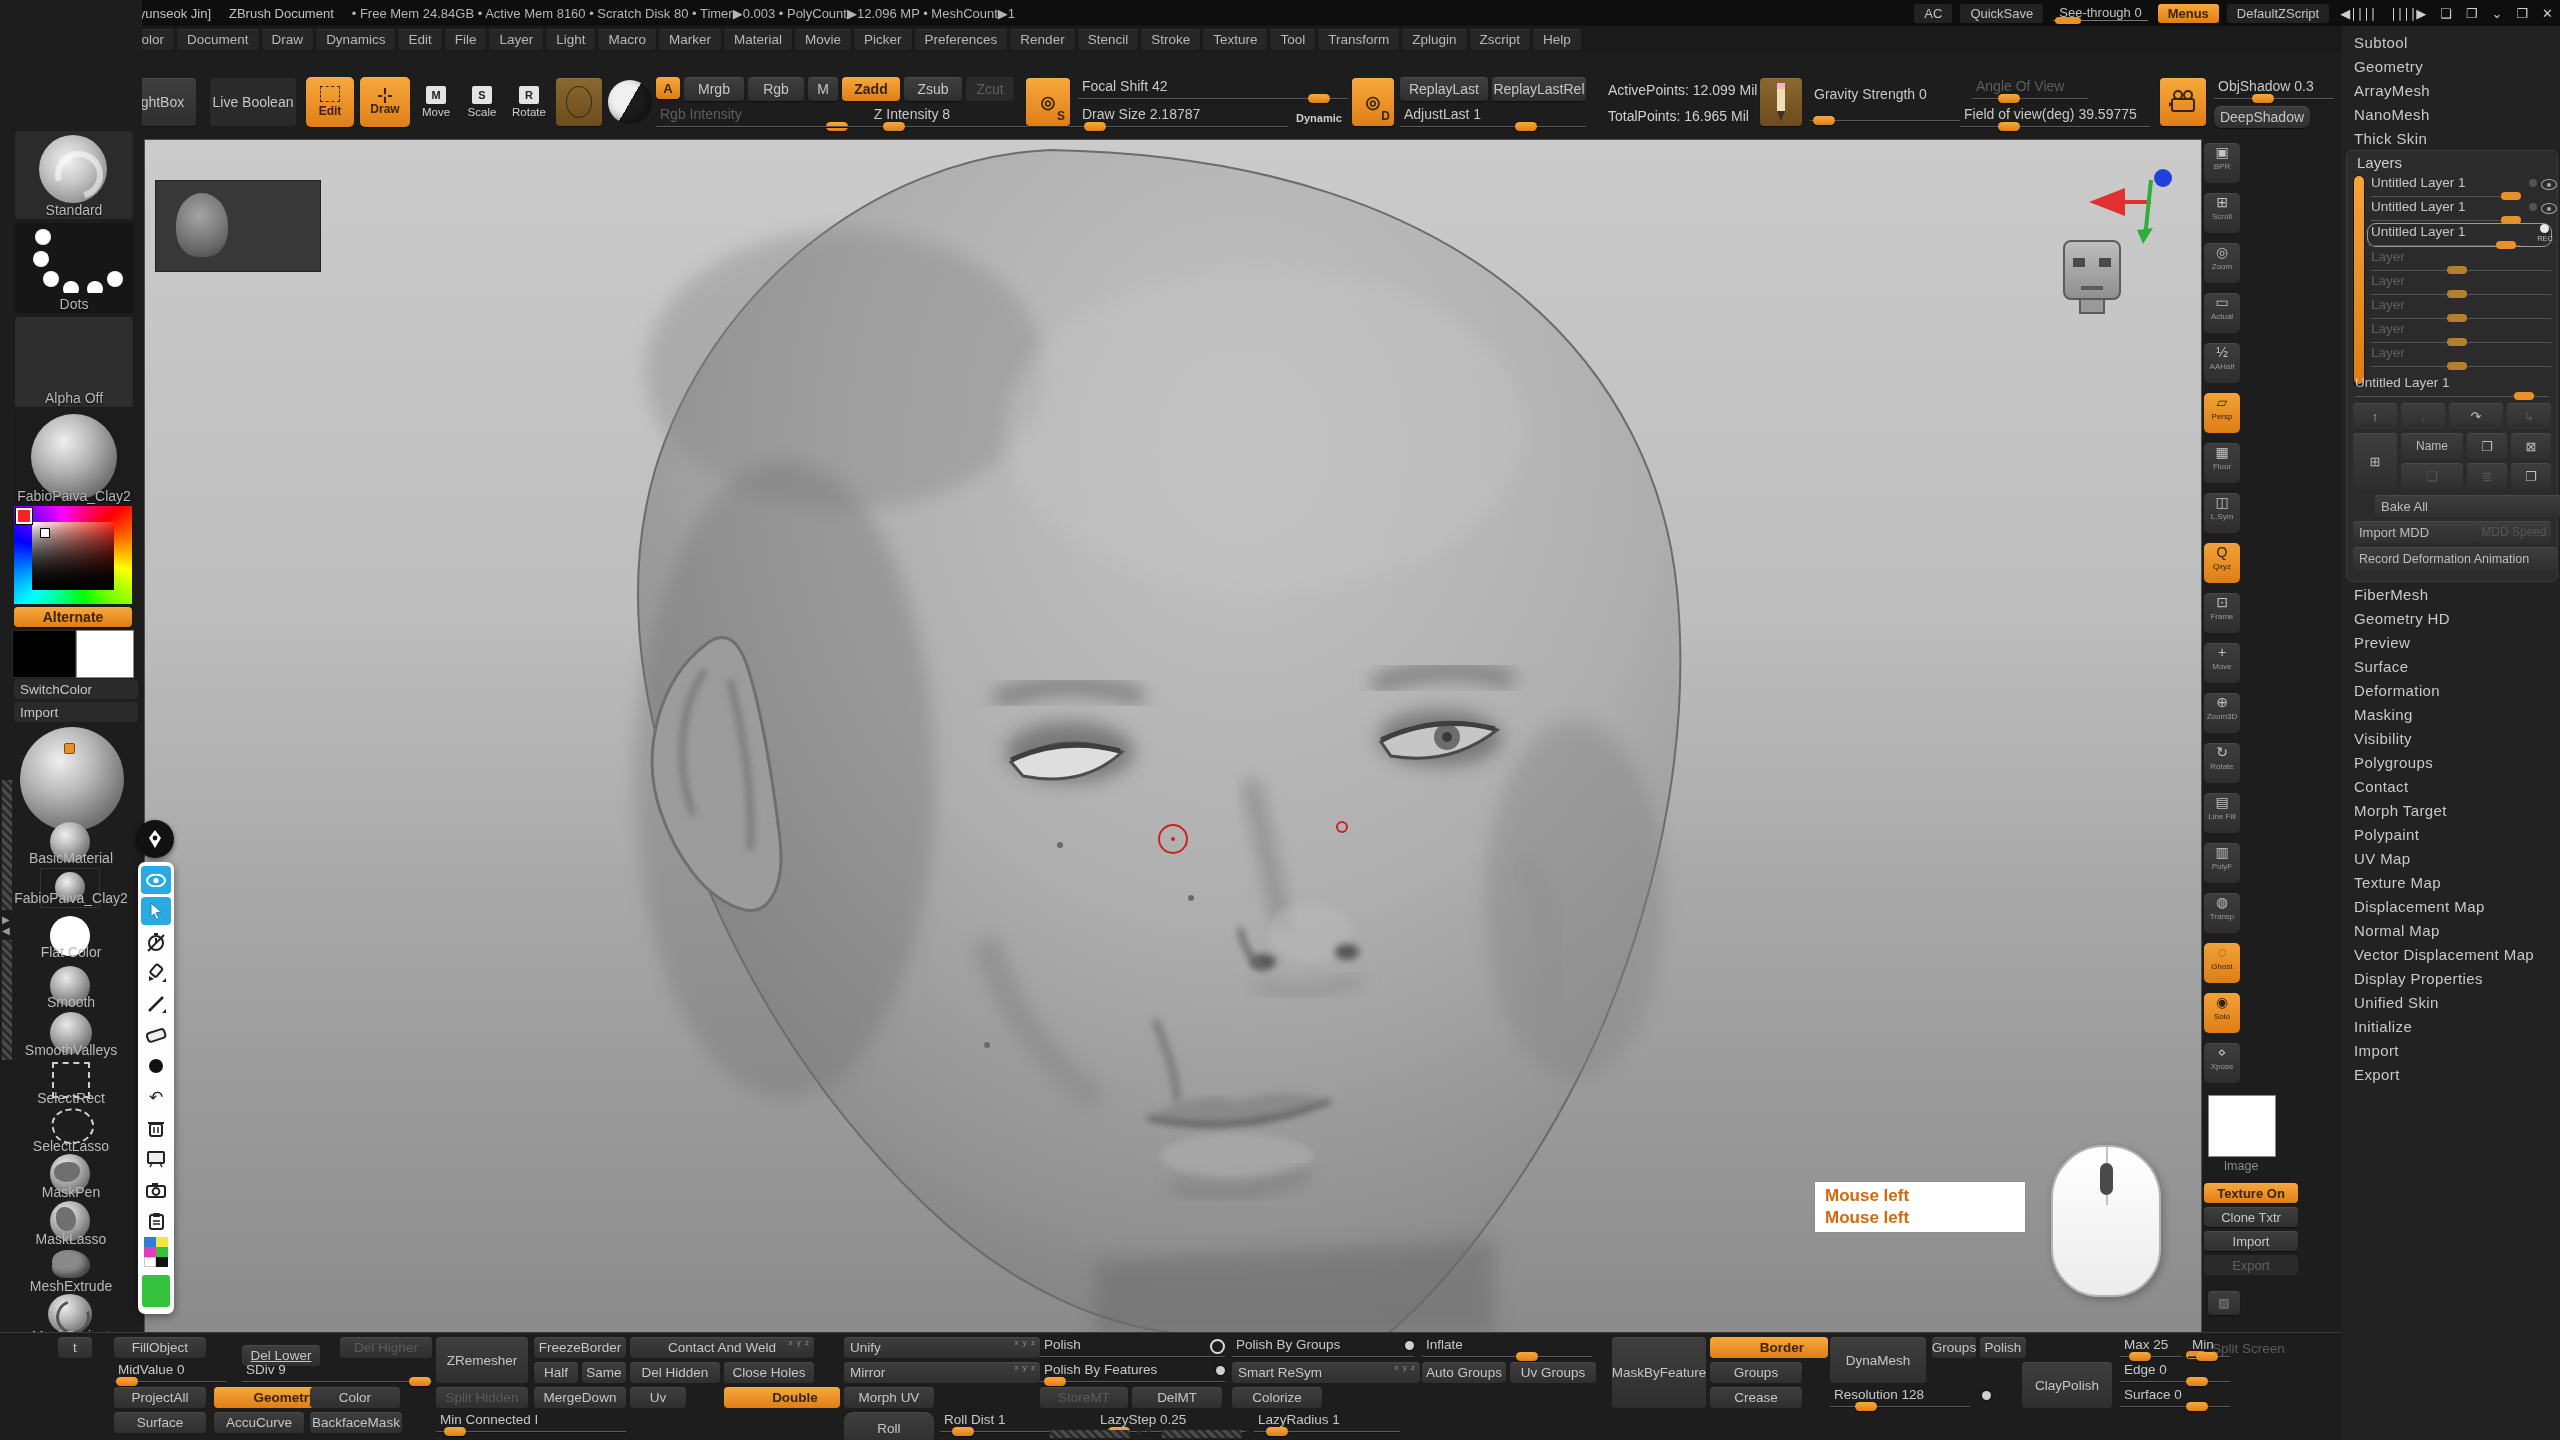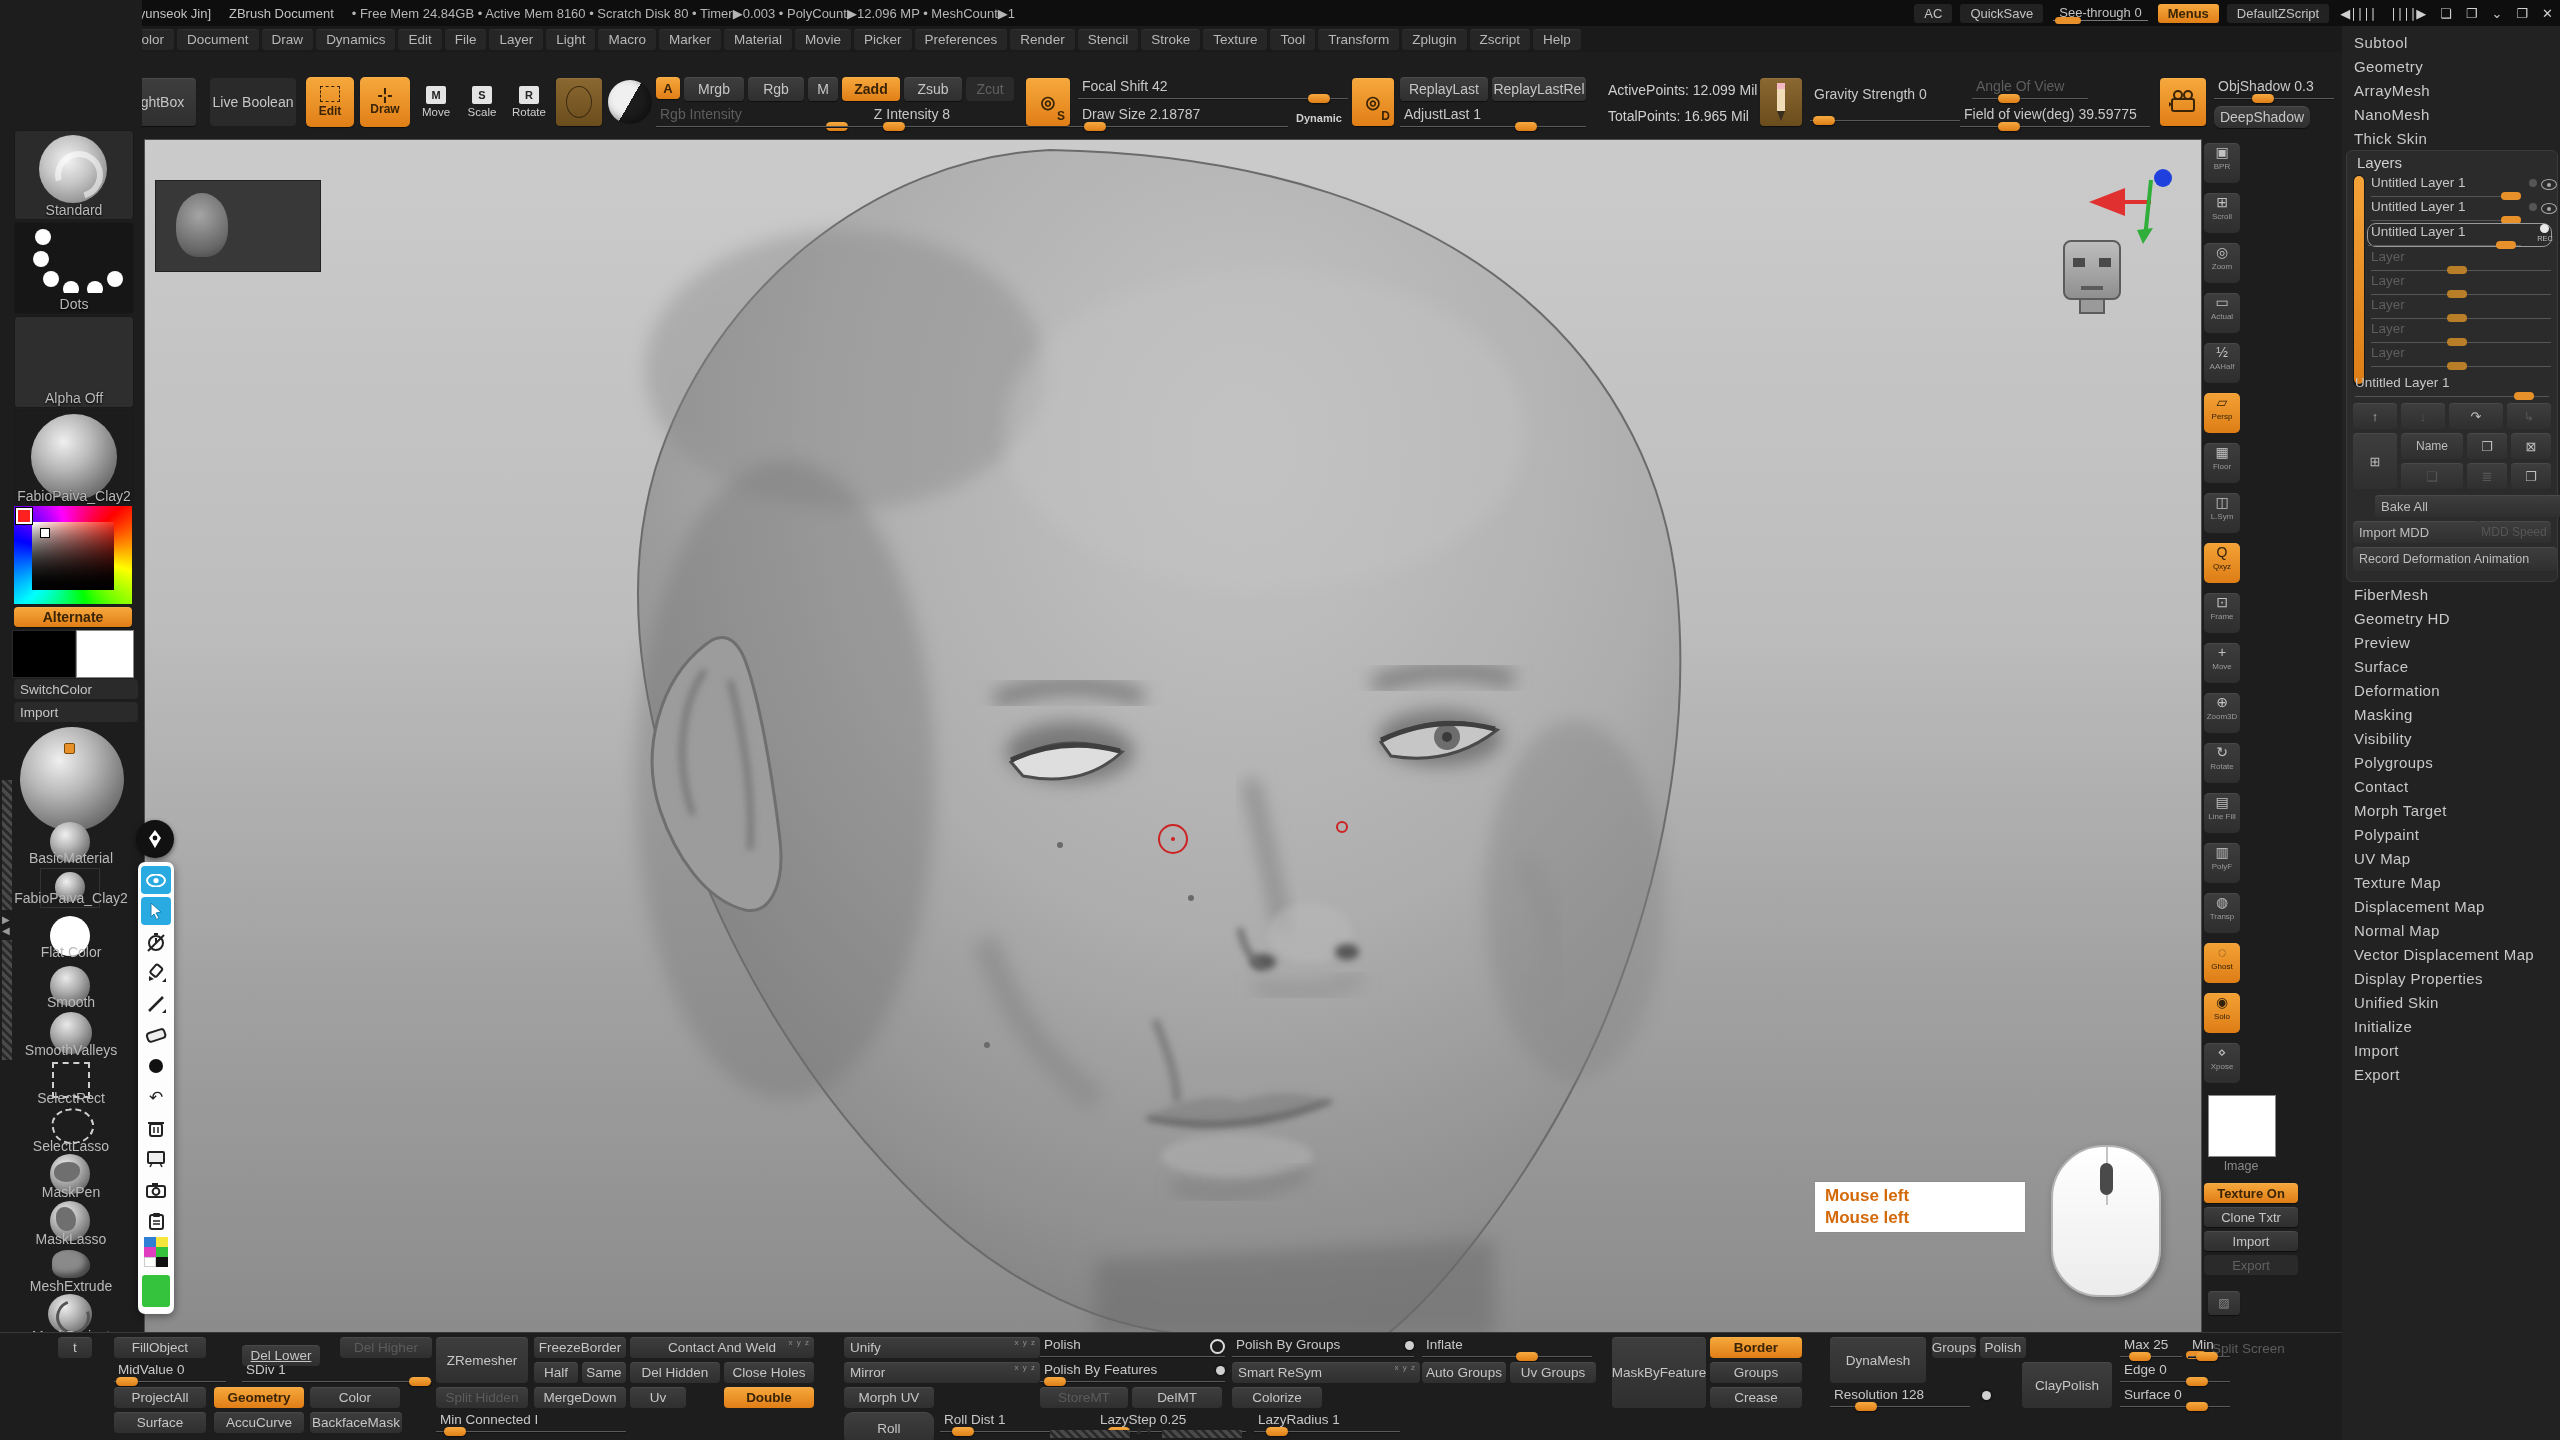--- a/index.html
+++ b/index.html
@@ -83,21 +83,21 @@
   .lrow.sel{border:1px solid #9a9a9a;border-radius:9px;padding-left:3px;margin-left:-4px;}
   .lgrid{position:absolute;background:linear-gradient(#3e3e3e,#2f2f2f);border-radius:4px;display:flex;align-items:center;
          justify-content:center;font-size:13px;color:#bdbdbd;box-shadow:inset 0 1px 0 rgba(255,255,255,.06);}
   .lgrid.dim{color:#565656;}
   .eye{display:inline-block;width:14px;height:9px;border:1.5px solid #a9a9a9;border-radius:50%;position:relative;}
   .eye::after{content:"";position:absolute;left:50%;top:50%;width:4px;height:4px;margin:-2px;border-radius:50%;background:#a9a9a9;}
   
   #bottomshelf{position:absolute;left:0;top:1332px;width:2342px;height:108px;background:#1d1d1d;border-top:1px solid #383838;}
   .b-btn{background:linear-gradient(#3e3e3e,#2f2f2f);border-radius:4px;display:flex;align-items:center;justify-content:center;
          font-size:13.5px;color:#c6c6c6;box-shadow:inset 0 1px 0 rgba(255,255,255,.06);white-space:nowrap;overflow:hidden;}
-  .b-btn.orange{background:linear-gradient(#f6a93d,#e07e16);color:#3a2405;font-weight:bold;}
+  .b-btn.orange{background:linear-gradient(#f6a93d,#e07e16);color:#3a2405;font-weight:bold;padding-left:26px;}
   .b-btn.dim{color:#5c5c5c;}
   .hatch{background:repeating-linear-gradient(45deg,#4a4a4a 0 3px,#2a2a2a 3px 6px);}
   
   #penlauncher{position:absolute;left:136px;top:820px;width:38px;height:38px;border-radius:50%;background:#111;
                display:flex;align-items:center;justify-content:center;z-index:30;box-shadow:0 2px 5px rgba(0,0,0,.5);}
   #pentoolbar{position:absolute;left:138px;top:862px;width:36px;height:452px;background:#fdfdfd;border-radius:7px;
               box-shadow:0 2px 8px rgba(0,0,0,.45);z-index:30;}
   .pt-item{position:absolute;left:3px;width:30px;height:28px;border-radius:4px;display:flex;align-items:center;justify-content:center;}
   .pt-item.active{background:#29abe2;}
   .cgrid{display:grid;grid-template-columns:12px 12px;grid-auto-rows:10px;}
@@ -680,21 +680,21 @@
       </div>
     <div style="position:absolute;left:2212px;top:8px;font-size:13.5px;color:#5c5c5c;">Split Screen</div>
     <div style="position:absolute;left:2186px;top:18px;width:20px;height:8px;border-radius:4px;background:#e8912a;"></div>
 
     <div class="sl" style="left:114px;top:29px;width:112px;height:21px;">
         <span class="lbl" style="font-size:13.5px;">MidValue 0</span>
         <span class="track"></span>
         <span class="hd" style="left:2%;"></span>
       </div>
     <div class="sl" style="left:242px;top:29px;width:190px;height:21px;">
-        <span class="lbl" style="font-size:13.5px;">SDiv 1</span>
+        <span class="lbl" style="font-size:13.5px;">SDiv 9</span>
         <span class="track"></span>
         <span class="hd" style="left:88%;"></span>
       </div>
     <div class="b-btn" style="position:absolute;left:534px;top:29px;width:44px;height:21px;">Half</div>
     <div class="b-btn" style="position:absolute;left:582px;top:29px;width:44px;height:21px;">Same</div>
     <div class="b-btn" style="position:absolute;left:630px;top:29px;width:90px;height:21px;">Del Hidden</div>
     <div class="b-btn" style="position:absolute;left:724px;top:29px;width:90px;height:21px;">Close Holes</div>
     <div class="b-btn" style="position:absolute;left:844px;top:29px;width:190px;height:21px;justify-content:flex-start;padding-left:6px;">
         <span>Mirror</span>
         <span class="xyz">x y z</span>

